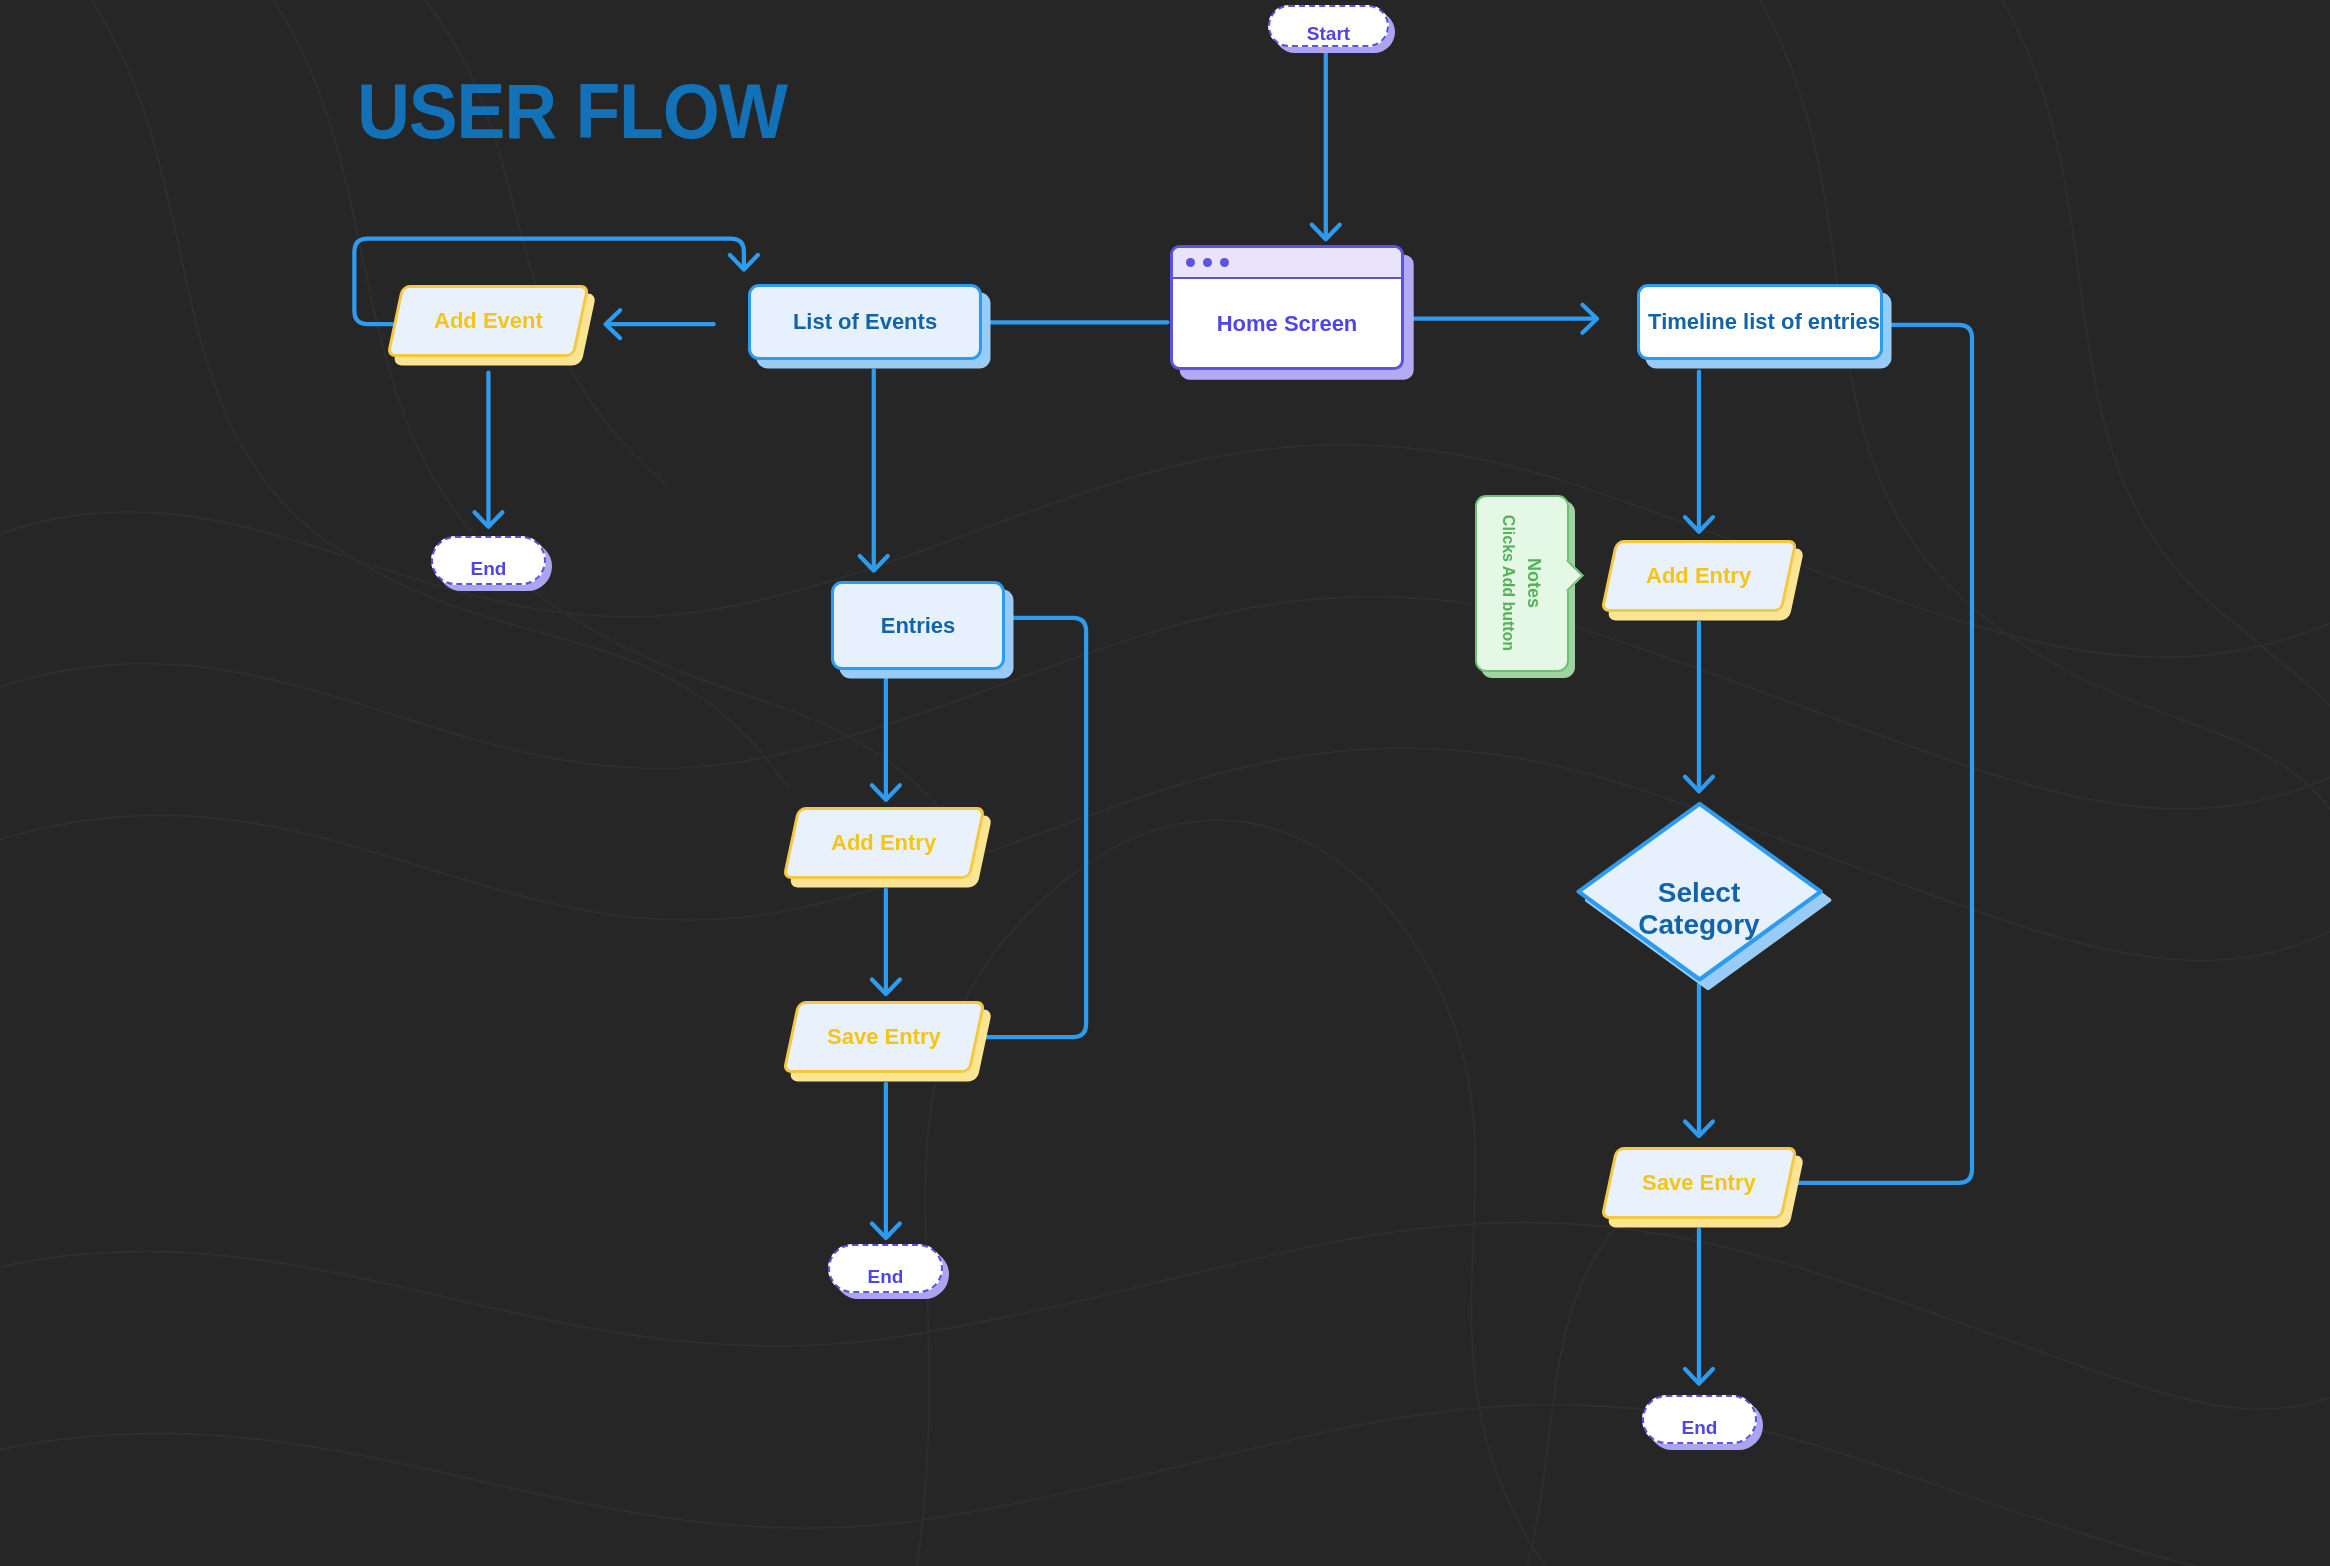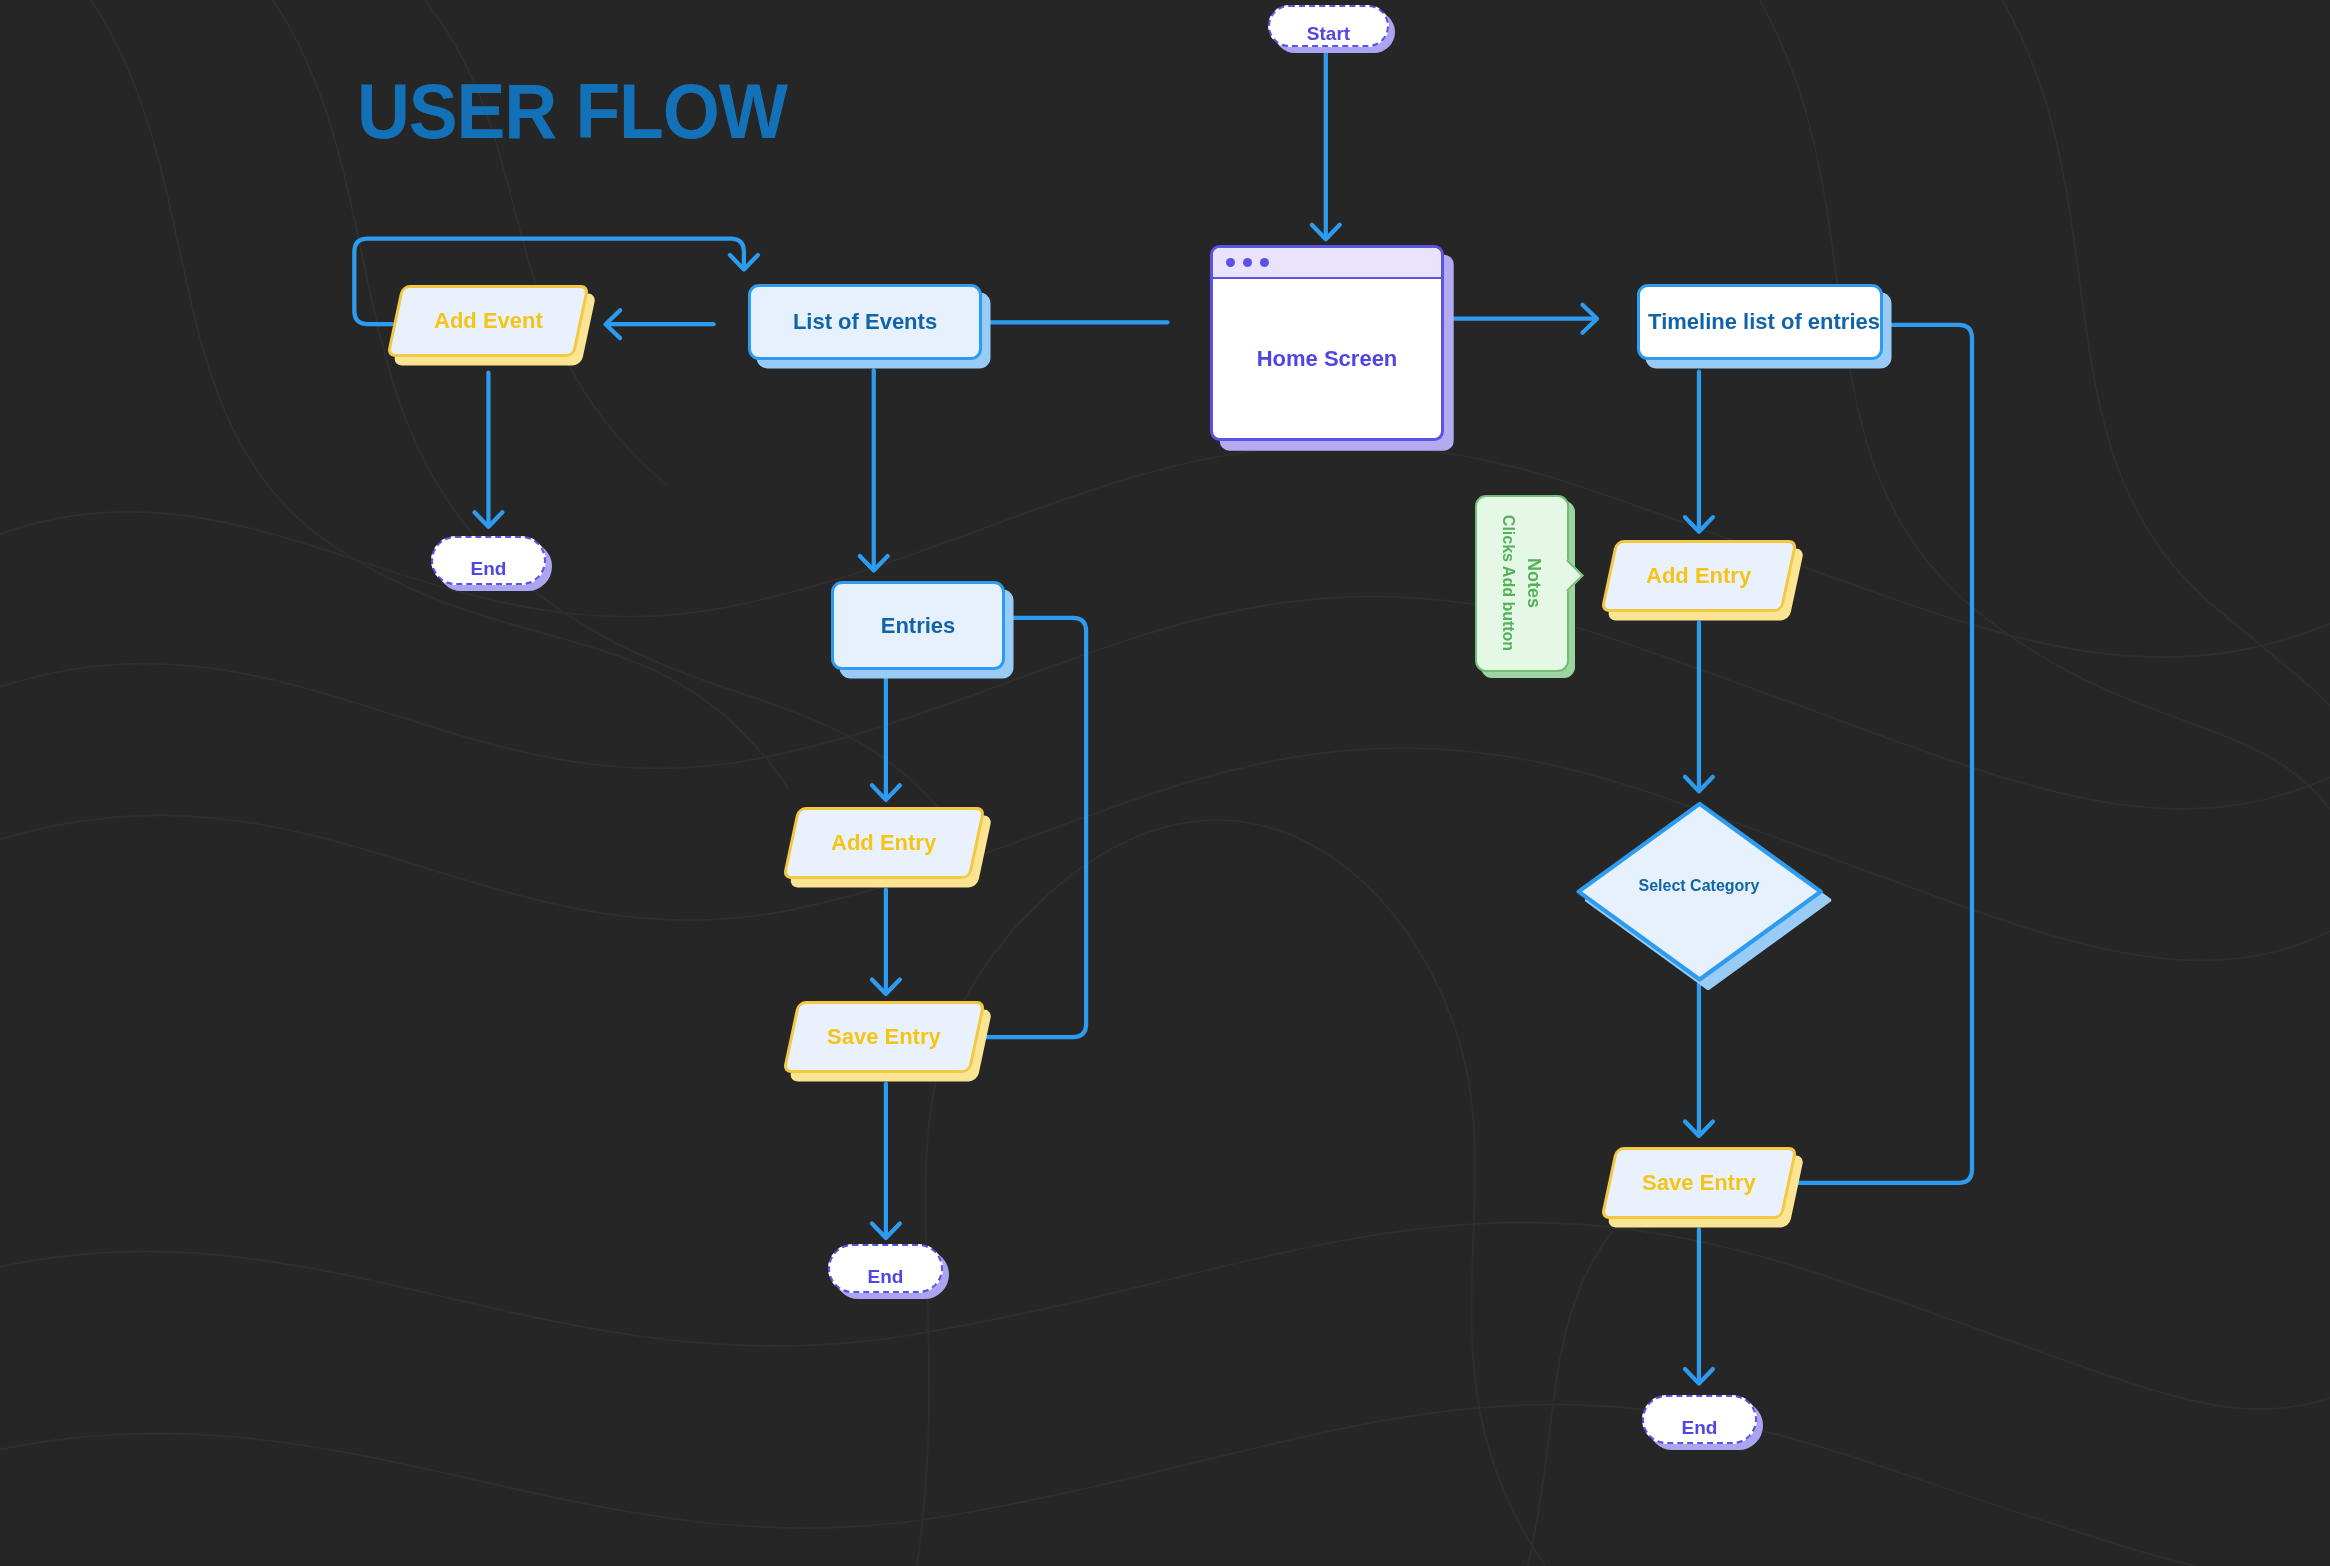--- a/index.html
+++ b/index.html
@@ -80,21 +80,21 @@
   .notes-pointer{
     position:absolute;left:1556px;top:564px;width:23px;height:23px;z-index:3;
     background:#E4F8E5;border-top:2.4px solid #6FC073;border-right:2.4px solid #6FC073;
     transform:rotate(45deg);box-sizing:border-box;
   }
 
   
   .diamond-wrap{position:absolute;left:1571px;top:796px;width:267px;height:201px;z-index:2;}
   .diamond-label{
     position:absolute;left:1608px;top:877px;width:182px;z-index:3;
-    text-align:center;color:#1264A8;font-size:16px;font-weight:bold;
+    text-align:center;color:#1264A8;font-size:28px;font-weight:bold;
   }
 </style>
 </head>
 <body>
 
 <svg class="bg-contours" width="2330" height="1567" viewBox="0 0 3840 2582">
   <path d="M-50 900 C 400 700, 700 1100, 1200 1000 S 2000 600, 2600 800 S 3500 1200, 3900 1000"></path>
   <path d="M-50 1150 C 450 950, 750 1350, 1250 1250 S 2050 850, 2650 1050 S 3550 1450, 3900 1250"></path>
   <path d="M-50 1400 C 500 1200, 800 1600, 1300 1500 S 2100 1100, 2700 1300 S 3600 1700, 3900 1500"></path>
   <path d="M1500 2650 C 1600 2100, 1400 1800, 1700 1500 S 2300 1400, 2400 1700 S 2300 2300, 2600 2650"></path>
@@ -158,21 +158,21 @@
   <path d="M2952 1949 L3228 1949 Q3250 1949 3250 1927 L3250 557 Q3250 535 3228 535 L3088 535"></path>
   <path d="M3110 512 L3086 535 L3110 558"></path>
 </svg>
 
 <div class="page-title">USER FLOW</div>
 
 <div class="node pill" style="left:1268px;top:4.9px;width:121px;height:42px;">
   <span class="lbl purple-text">Start</span>
 </div>
 
-<div class="window" style="left:1170px;top:245px;width:234px;height:196px;margin-left:40px;">
+<div class="window" style="left:1170px;top:245px;width:234px;height:125px;">
   <div class="win-titlebar">
     <span class="win-dot"></span>
     <span class="win-dot"></span>
     <span class="win-dot"></span>
   </div>
   <div class="win-body">
     <span class="lbl">Home Screen</span>
   </div>
 </div>
 

